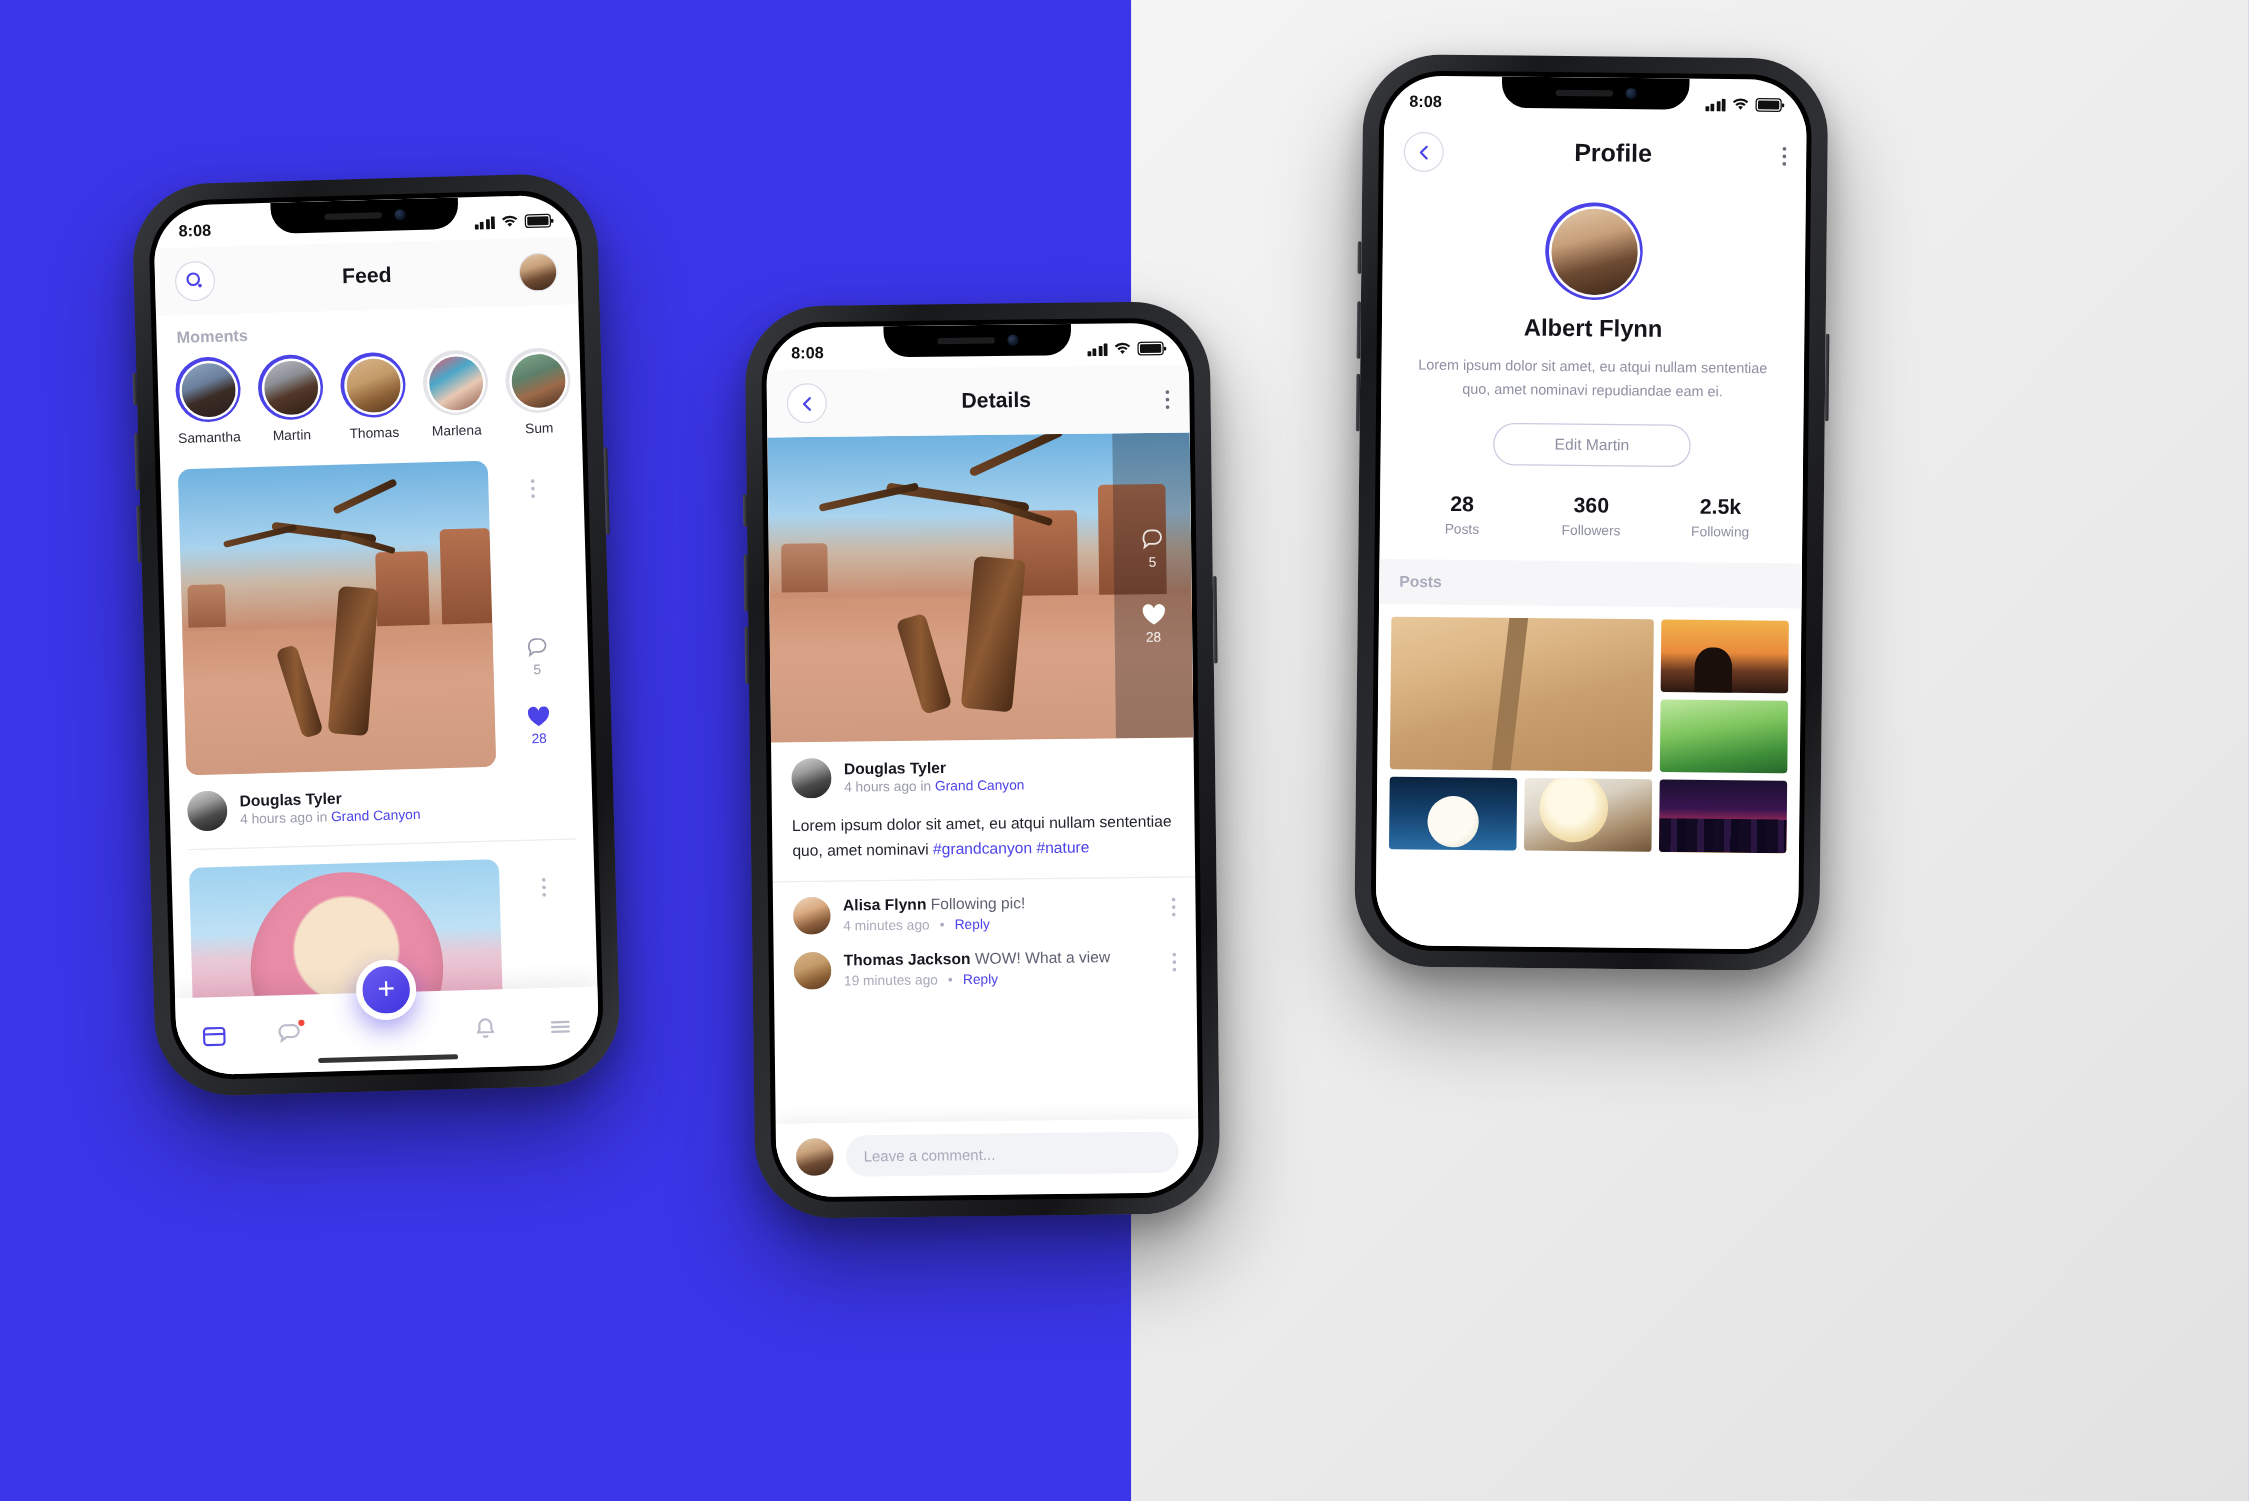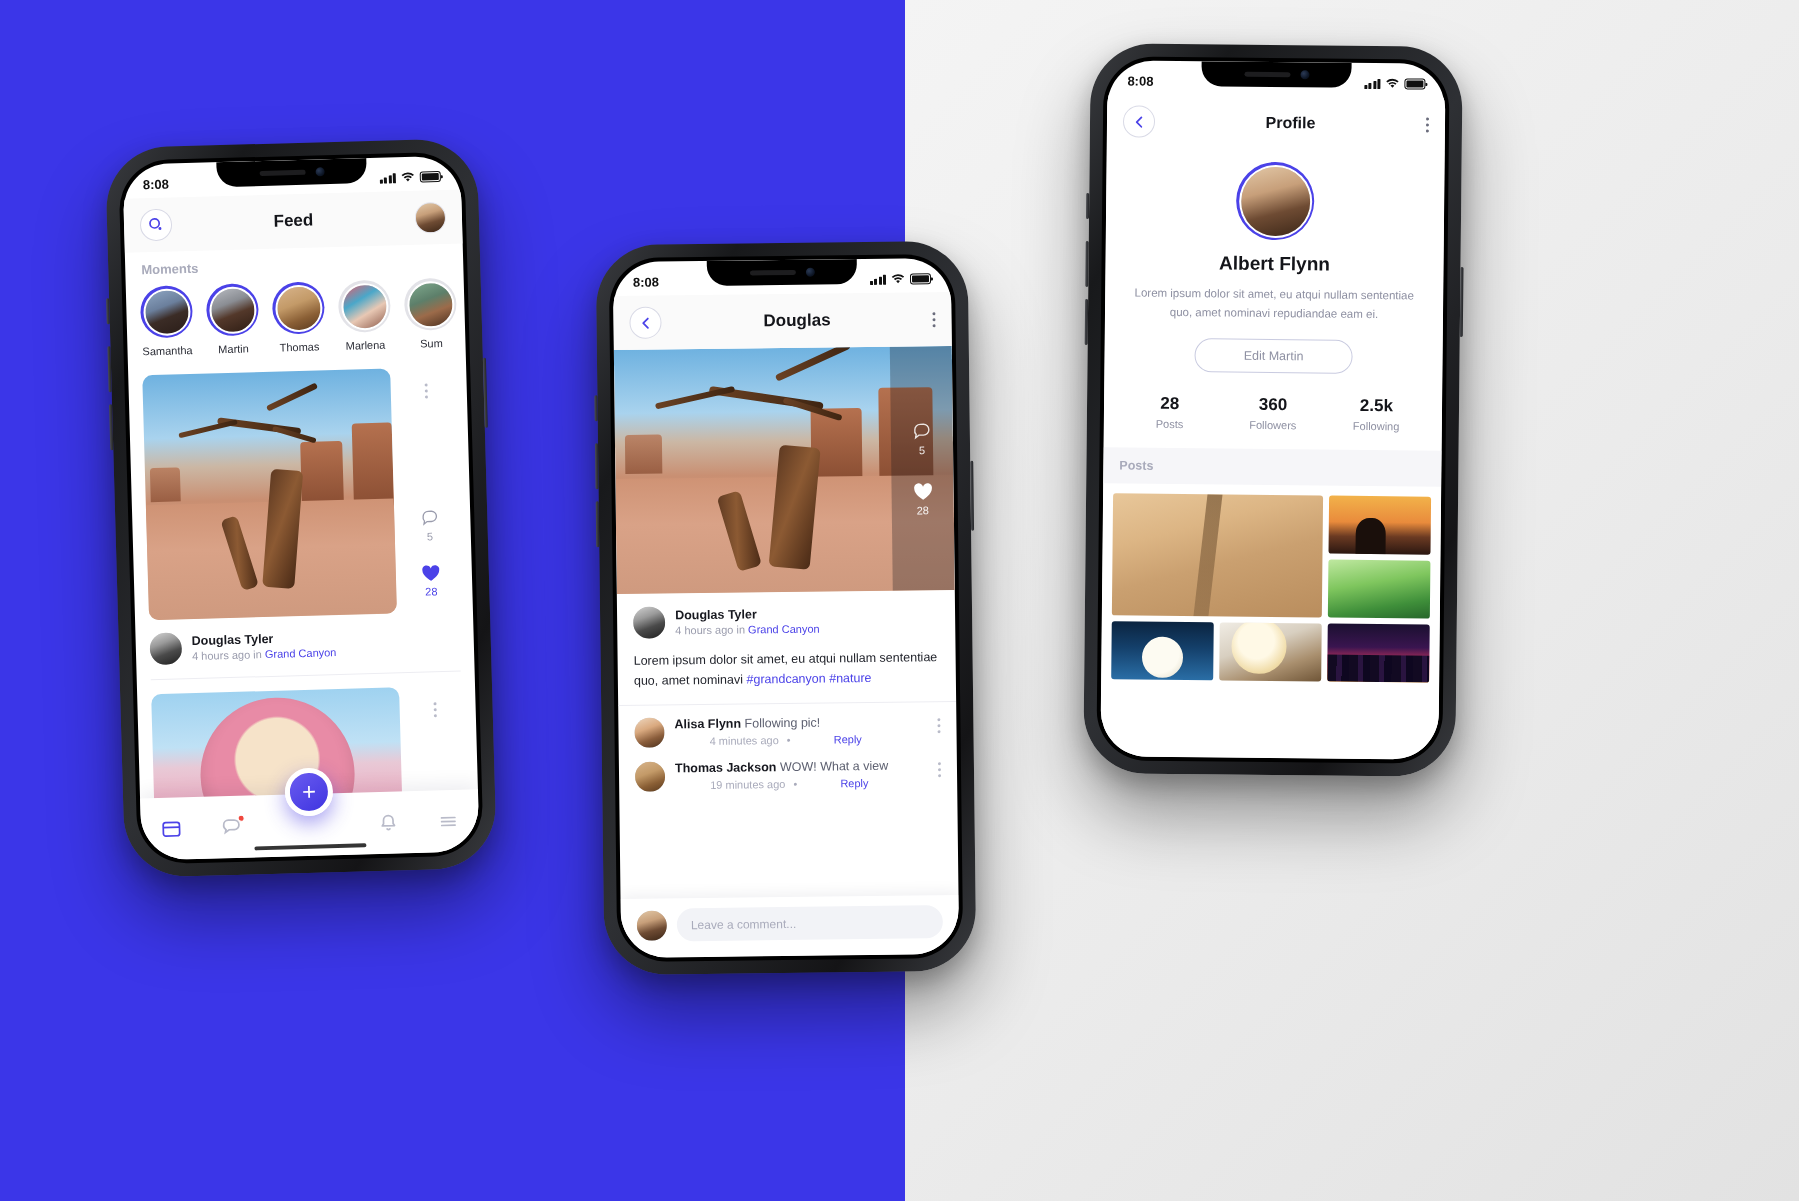--- a/index.html
+++ b/index.html
@@ -214,21 +214,21 @@
     position: absolute; right: 0; top: 0; bottom: 0; width: 62px;
     background: rgba(22,22,30,.30);
     display: flex; flex-direction: column; align-items: center; justify-content: center;
     color: #fff;
   }
   .det-caption { color: #22242c; }
   .det-caption b { color: #4b42e8; font-weight: 400; }
   .cm-txt b { color: #17181f; }
   .cm-txt { color: #5d6070; }
   .cm-meta { color: #a9abbb; }
-  .cm-meta span { color: #4b42e8; margin-left: 35px; }
+  .cm-meta span { color: #4b42e8; }
   .kebab { display: flex; flex-direction: column; gap: 3px; align-items: center; }
   .kebab i { display: block; width: 3px; height: 3px; border-radius: 50%; background: #b9bbc9; }
   .comment-input {
     display: flex; align-items: center; gap: 10px;
   }
   .ci-field {
     flex: 1; background: #f2f3f7; border-radius: 18px; color: #a9abbb;
     display: flex; align-items: center;
   }
 
@@ -508,21 +508,21 @@
             </span>
         </span>
       </div>
 
       <div class="navbar" style="position:absolute;top:34px;left:0;right:0;height:54px;padding:0 16px;">
         <div class="circle-btn" style="width:32px;height:32px;">
           <svg width="13" height="13" viewBox="0 0 14 14">
               <polyline points="9,2 4,7 9,12" fill="none" stroke="#4b42e8" stroke-width="1.9" stroke-linecap="round" stroke-linejoin="round"></polyline>
             </svg>
         </div>
-        <div class="nav-title" style="font-size:17px;">Douglas</div>
+        <div class="nav-title" style="font-size:17px;">Details</div>
         <div class="kebab">
             <i style="background:#6a6c7c"></i>
             <i style="background:#6a6c7c"></i>
             <i style="background:#6a6c7c"></i>
           </div>
       </div>
 
       <div style="position:absolute;top:88px;left:0;right:0;bottom:0;overflow:hidden;">
 
         <div class="det-photo canyon" style="width:100%;height:244px;">
@@ -660,21 +660,21 @@
             </span>
         </span>
       </div>
 
       <div class="navbar" style="position:absolute;top:34px;left:0;right:0;height:54px;padding:0 16px;background:#fff;">
         <div class="circle-btn" style="width:32px;height:32px;">
           <svg width="13" height="13" viewBox="0 0 14 14">
               <polyline points="9,2 4,7 9,12" fill="none" stroke="#4b42e8" stroke-width="1.9" stroke-linecap="round" stroke-linejoin="round"></polyline>
             </svg>
         </div>
-        <div class="nav-title" style="font-size:16px;">Profile</div>
+        <div class="nav-title" style="font-size:20px;">Profile</div>
         <div class="kebab">
             <i style="background:#6a6c7c"></i>
             <i style="background:#6a6c7c"></i>
             <i style="background:#6a6c7c"></i>
           </div>
       </div>
 
       <div style="position:absolute;top:88px;left:0;right:0;bottom:0;overflow:hidden;background:#fff;">
 
         <div style="display:flex;justify-content:center;padding-top:12px;">

